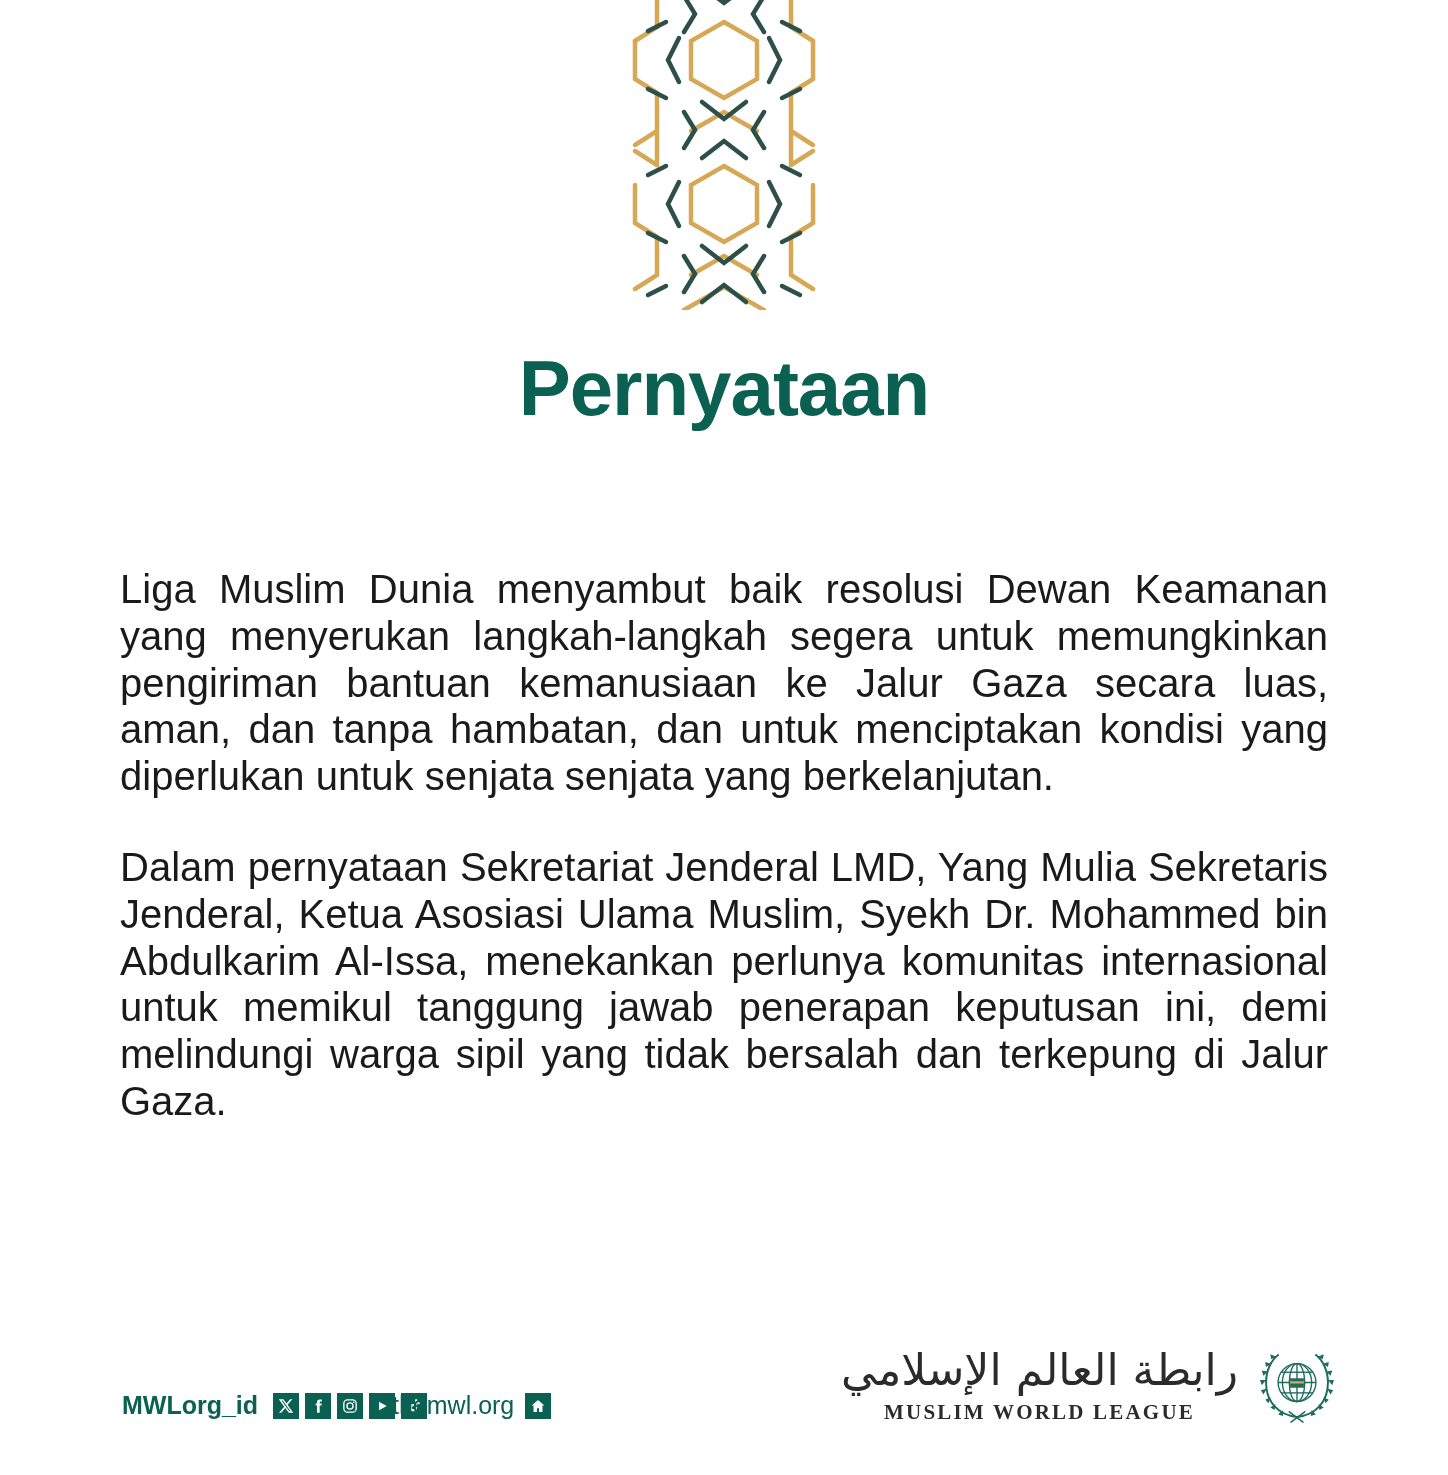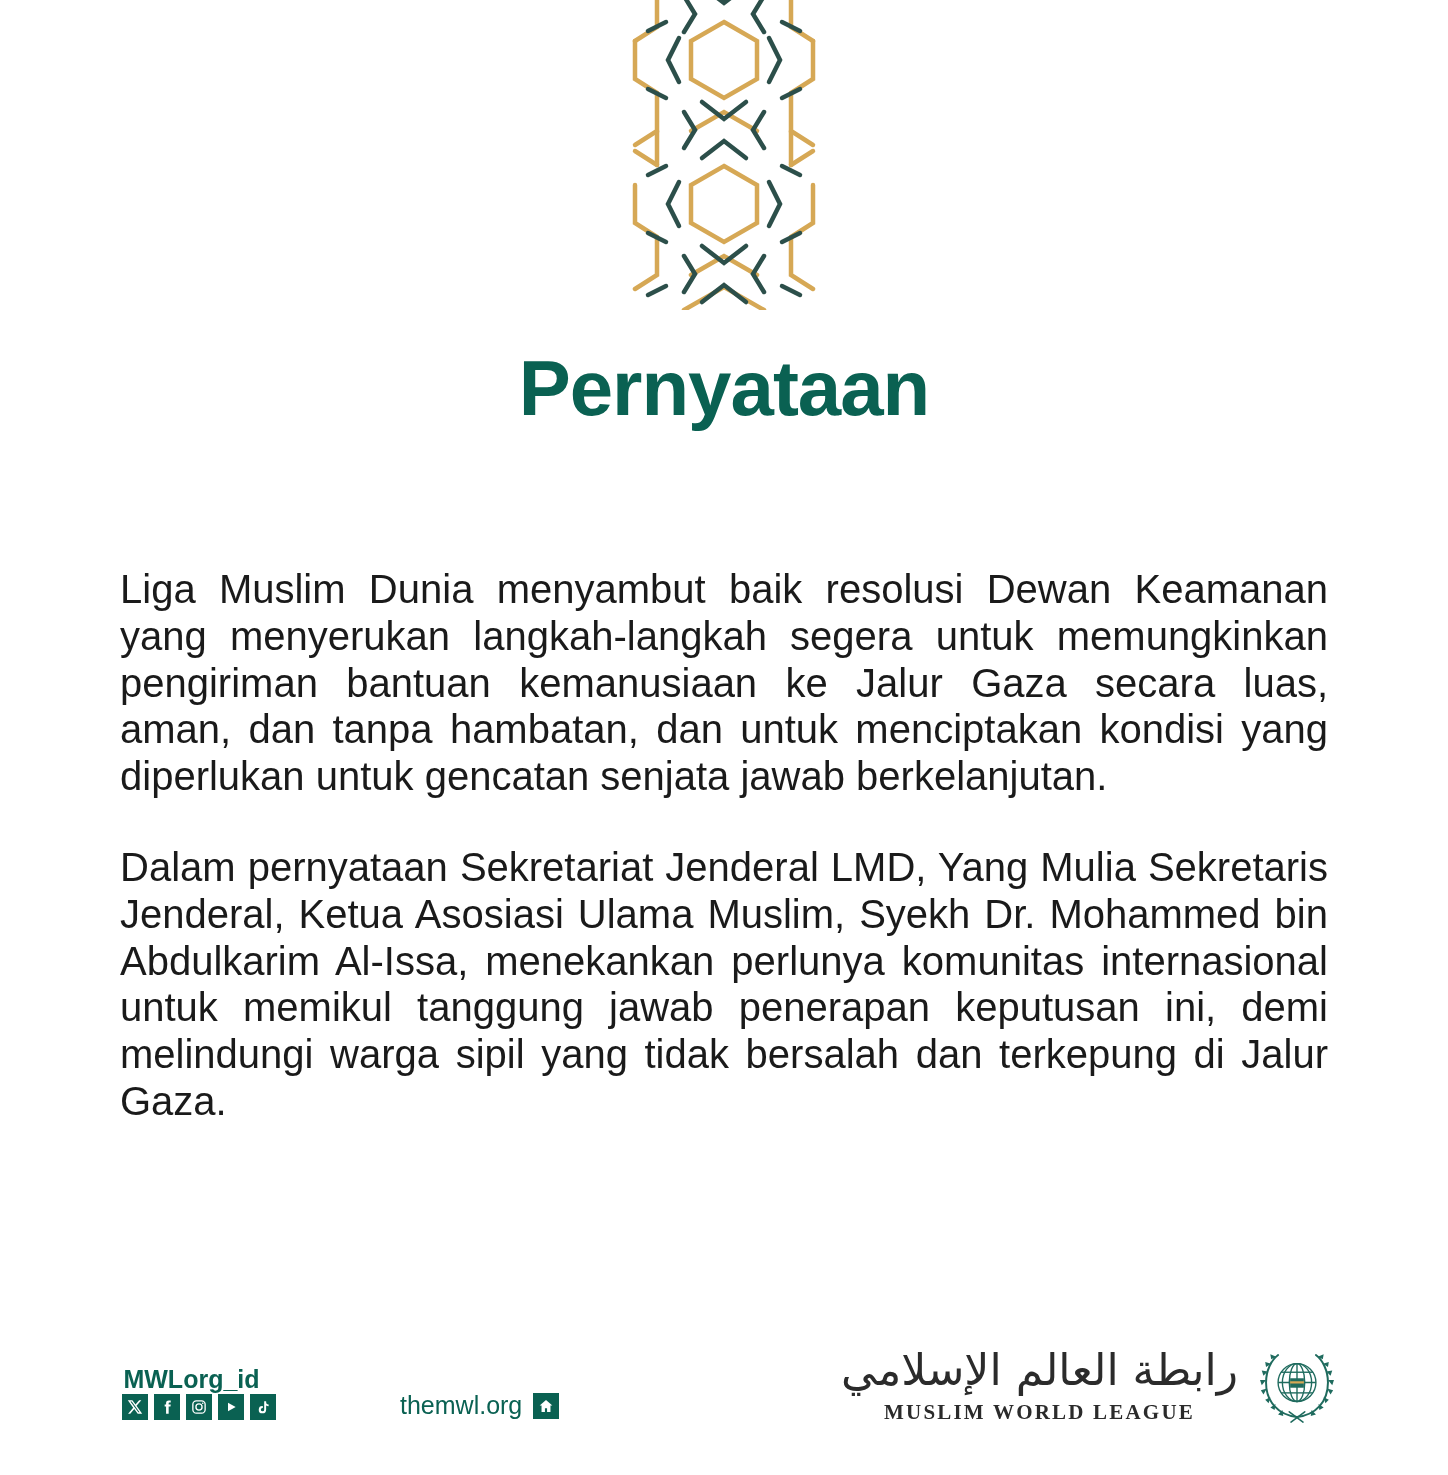--- a/index.html
+++ b/index.html
@@ -77,21 +77,20 @@
     width: 100%;
     height: 175px;
   }
 
   .social-row {
     position: absolute;
     left: 122px;
     bottom: 55px;
     display: flex;
     align-items: center;
-    flex-direction: column;
   }
 
   .handle {
     font-size: 25px;
     font-weight: bold;
     color: #0a6152;
     letter-spacing: 0px;
     margin-right: 15px;
     white-space: nowrap;
   }
@@ -104,21 +103,21 @@
     background: #0a6152;
     display: flex;
     align-items: center;
     justify-content: center;
     flex: 0 0 auto;
   }
   .sq-icon svg { display: block; }
 
   .site-row {
     position: absolute;
-    left: 400px;
+    left: 392px;
     bottom: 55px;
     display: flex;
     align-items: center;
   }
   .site-label {
     font-size: 25px;
     font-weight: normal;
     color: #0a6152;
     margin-right: 11px;
     white-space: nowrap;
@@ -219,21 +218,21 @@
 
       <path d="M24 295 L42 286"></path>
       <path d="M176 295 L158 286"></path>
     </g>
   </svg>
 </div>
 
 <h1 class="title">Pernyataan</h1>
 
 <div class="content">
-  <p class="para">Liga Muslim Dunia menyambut baik resolusi Dewan Keamanan yang menyerukan langkah-langkah segera untuk memungkinkan pengiriman bantuan kemanusiaan ke Jalur Gaza secara luas, aman, dan tanpa hambatan, dan untuk menciptakan kondisi yang diperlukan untuk gencatan senjata jawab berkelanjutan.</p>
+  <p class="para">Liga Muslim Dunia menyambut baik resolusi Dewan Keamanan yang menyerukan langkah-langkah segera untuk memungkinkan pengiriman bantuan kemanusiaan ke Jalur Gaza secara luas, aman, dan tanpa hambatan, dan untuk menciptakan kondisi yang diperlukan untuk senjata senjata yang berkelanjutan.</p>
   <p class="para last-left">Dalam pernyataan Sekretariat Jenderal LMD, Yang Mulia Sekretaris Jenderal, Ketua Asosiasi Ulama Muslim, Syekh Dr. Mohammed bin Abdulkarim Al-Issa, menekankan perlunya komunitas internasional untuk memikul tanggung jawab penerapan keputusan ini, demi melindungi warga sipil yang tidak bersalah dan terkepung di Jalur Gaza.</p>
 </div>
 
 <div class="footer">
 
   <div class="social-row">
     <span class="handle">MWLorg_id</span>
     <span class="icon-group">
 
       <a class="sq-icon">

